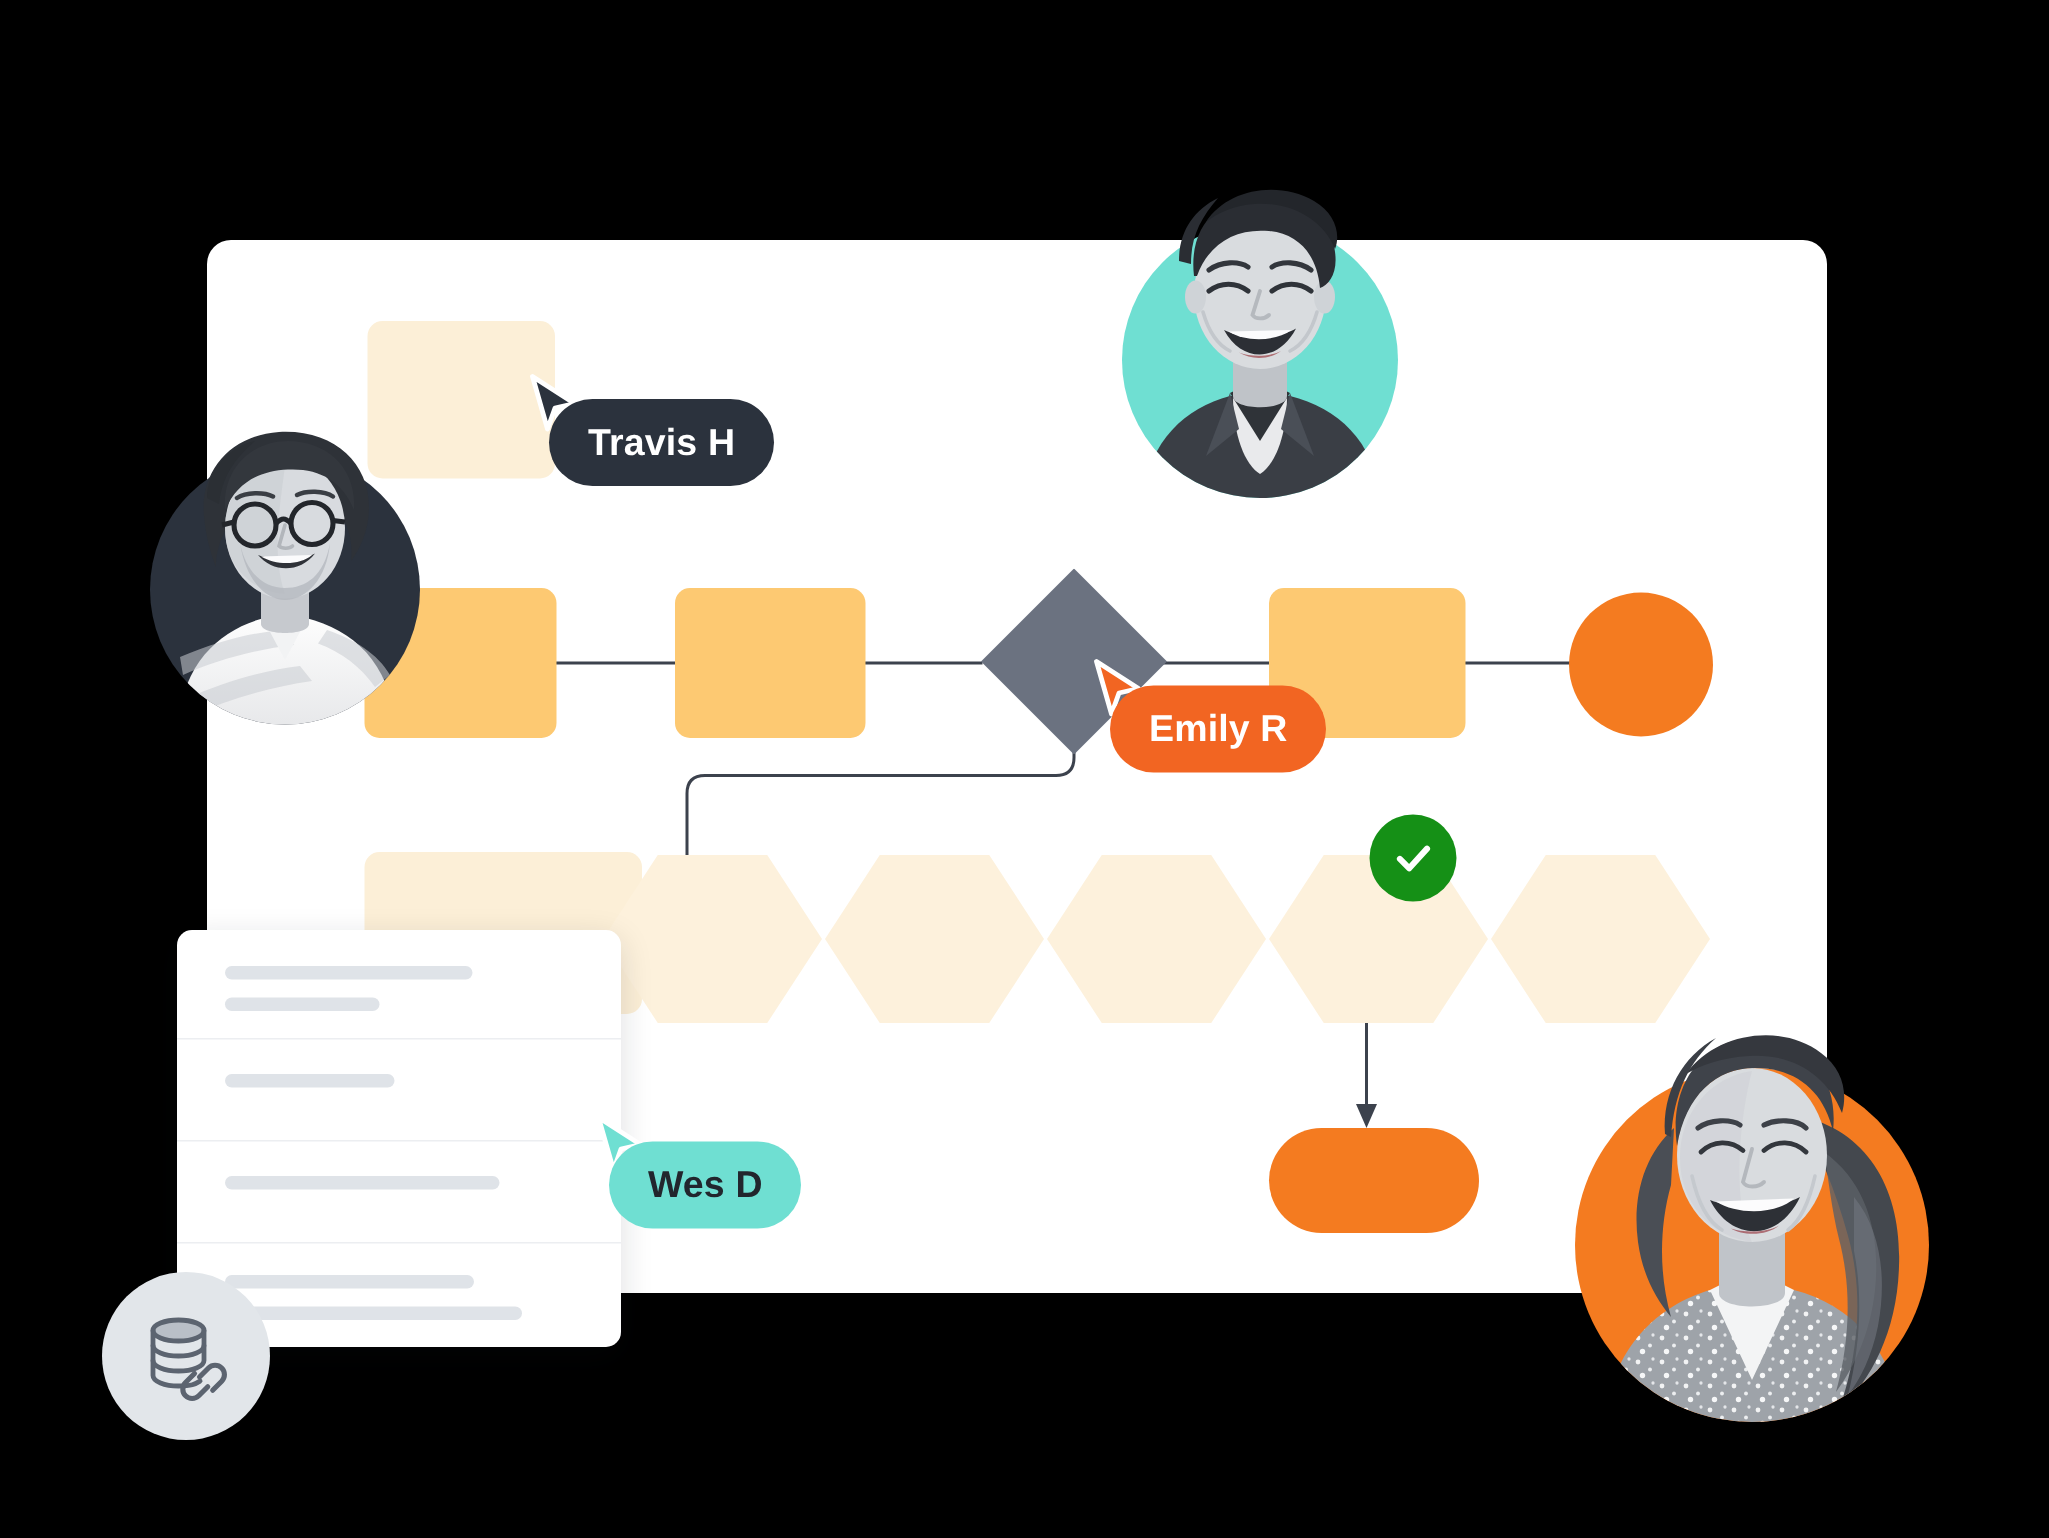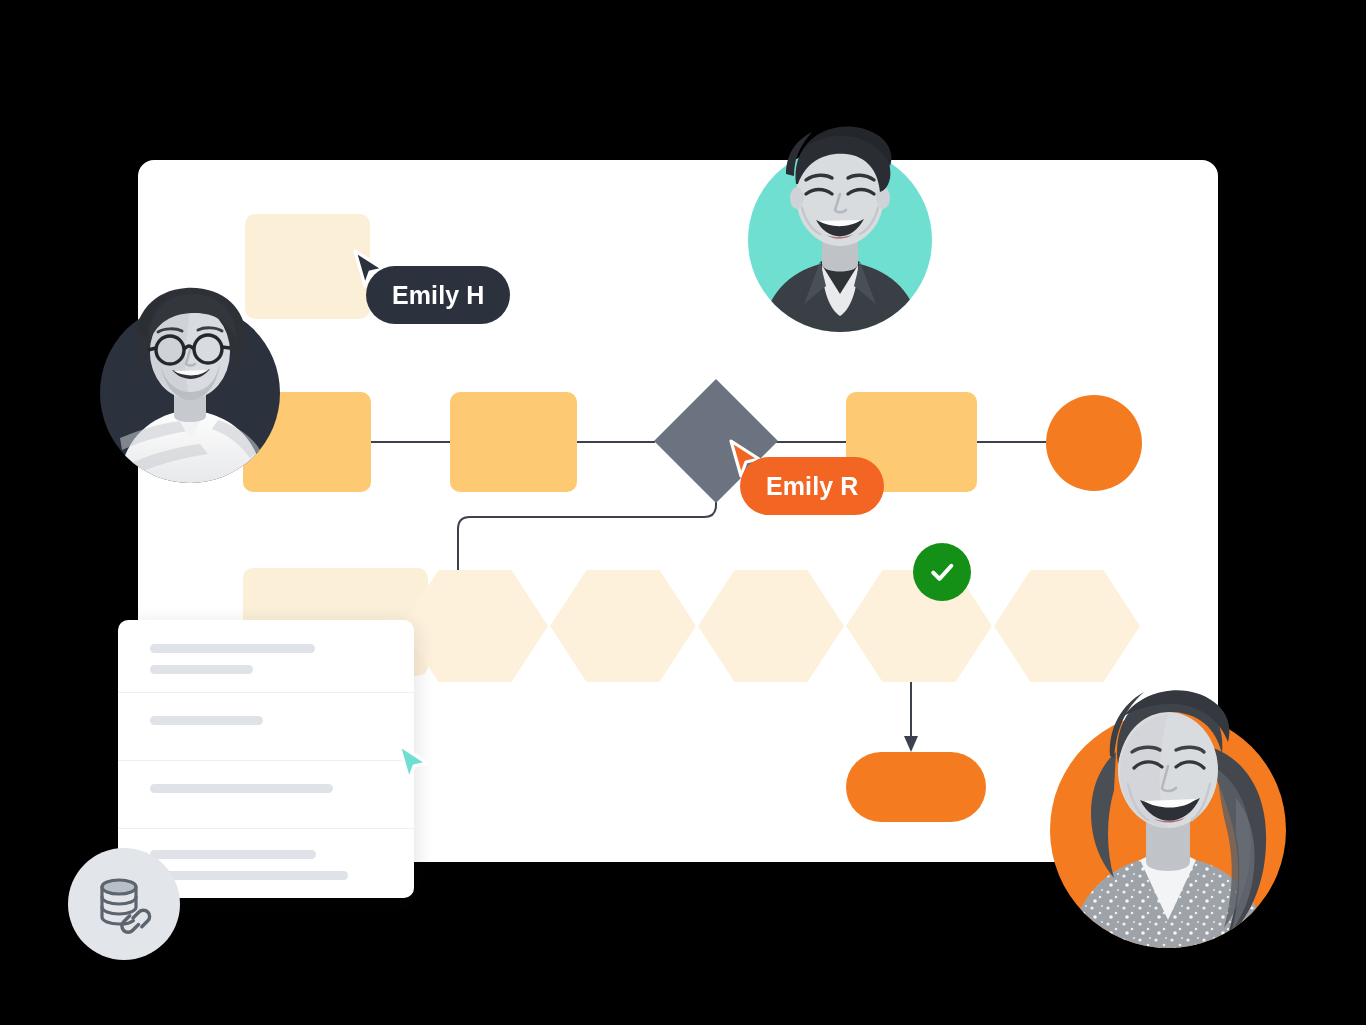--- a/index.html
+++ b/index.html
@@ -346,29 +346,30 @@
 
       <path d="M88 136 C92 154 98 166 108 172" stroke="#c5c9ce" stroke-width="2.4" fill="none" stroke-linecap="round"></path>
       <path d="M170 136 C166 154 160 166 152 172" stroke="#c5c9ce" stroke-width="2.4" fill="none" stroke-linecap="round"></path>
     </svg>
   </div>
 
   <div class="cursor-tag tag-dark" style="left:352px;top:248px;width:180px;height:80px;">
     <svg class="arrow" width="34" height="44" viewBox="0 0 34 44">
       <path d="M3 3 L31 21 L18 24 L13 38 Z" fill="#2B323D" stroke="#ffffff" stroke-width="3.2" stroke-linejoin="round"></path>
     </svg>
-    <div class="pill" style="left:14px;top:18px;">Emily H</div>
+    <div class="pill" style="left:14px;top:18px;">Travis H</div>
   </div>
 
   <div class="cursor-tag tag-orange" style="left:728px;top:438px;width:170px;height:80px;">
     <svg class="arrow" width="34" height="44" viewBox="0 0 34 44">
       <path d="M3 3 L31 21 L18 24 L13 38 Z" fill="#F26522" stroke="#ffffff" stroke-width="3.2" stroke-linejoin="round"></path>
     </svg>
     <div class="pill" style="left:12px;top:19px;">Emily R</div>
   </div>
 
   <div class="cursor-tag tag-teal" style="left:396px;top:742px;width:170px;height:80px;">
     <svg class="arrow" width="34" height="44" viewBox="0 0 34 44">
       <path d="M3 3 L31 21 L18 24 L13 38 Z" fill="#6FDFD2" stroke="#ffffff" stroke-width="3.2" stroke-linejoin="round"></path>
     </svg>
+    <div class="pill" style="left:10px;top:19px;">Wes D</div>
   </div>
 
 </div>
 
 </body></html>

